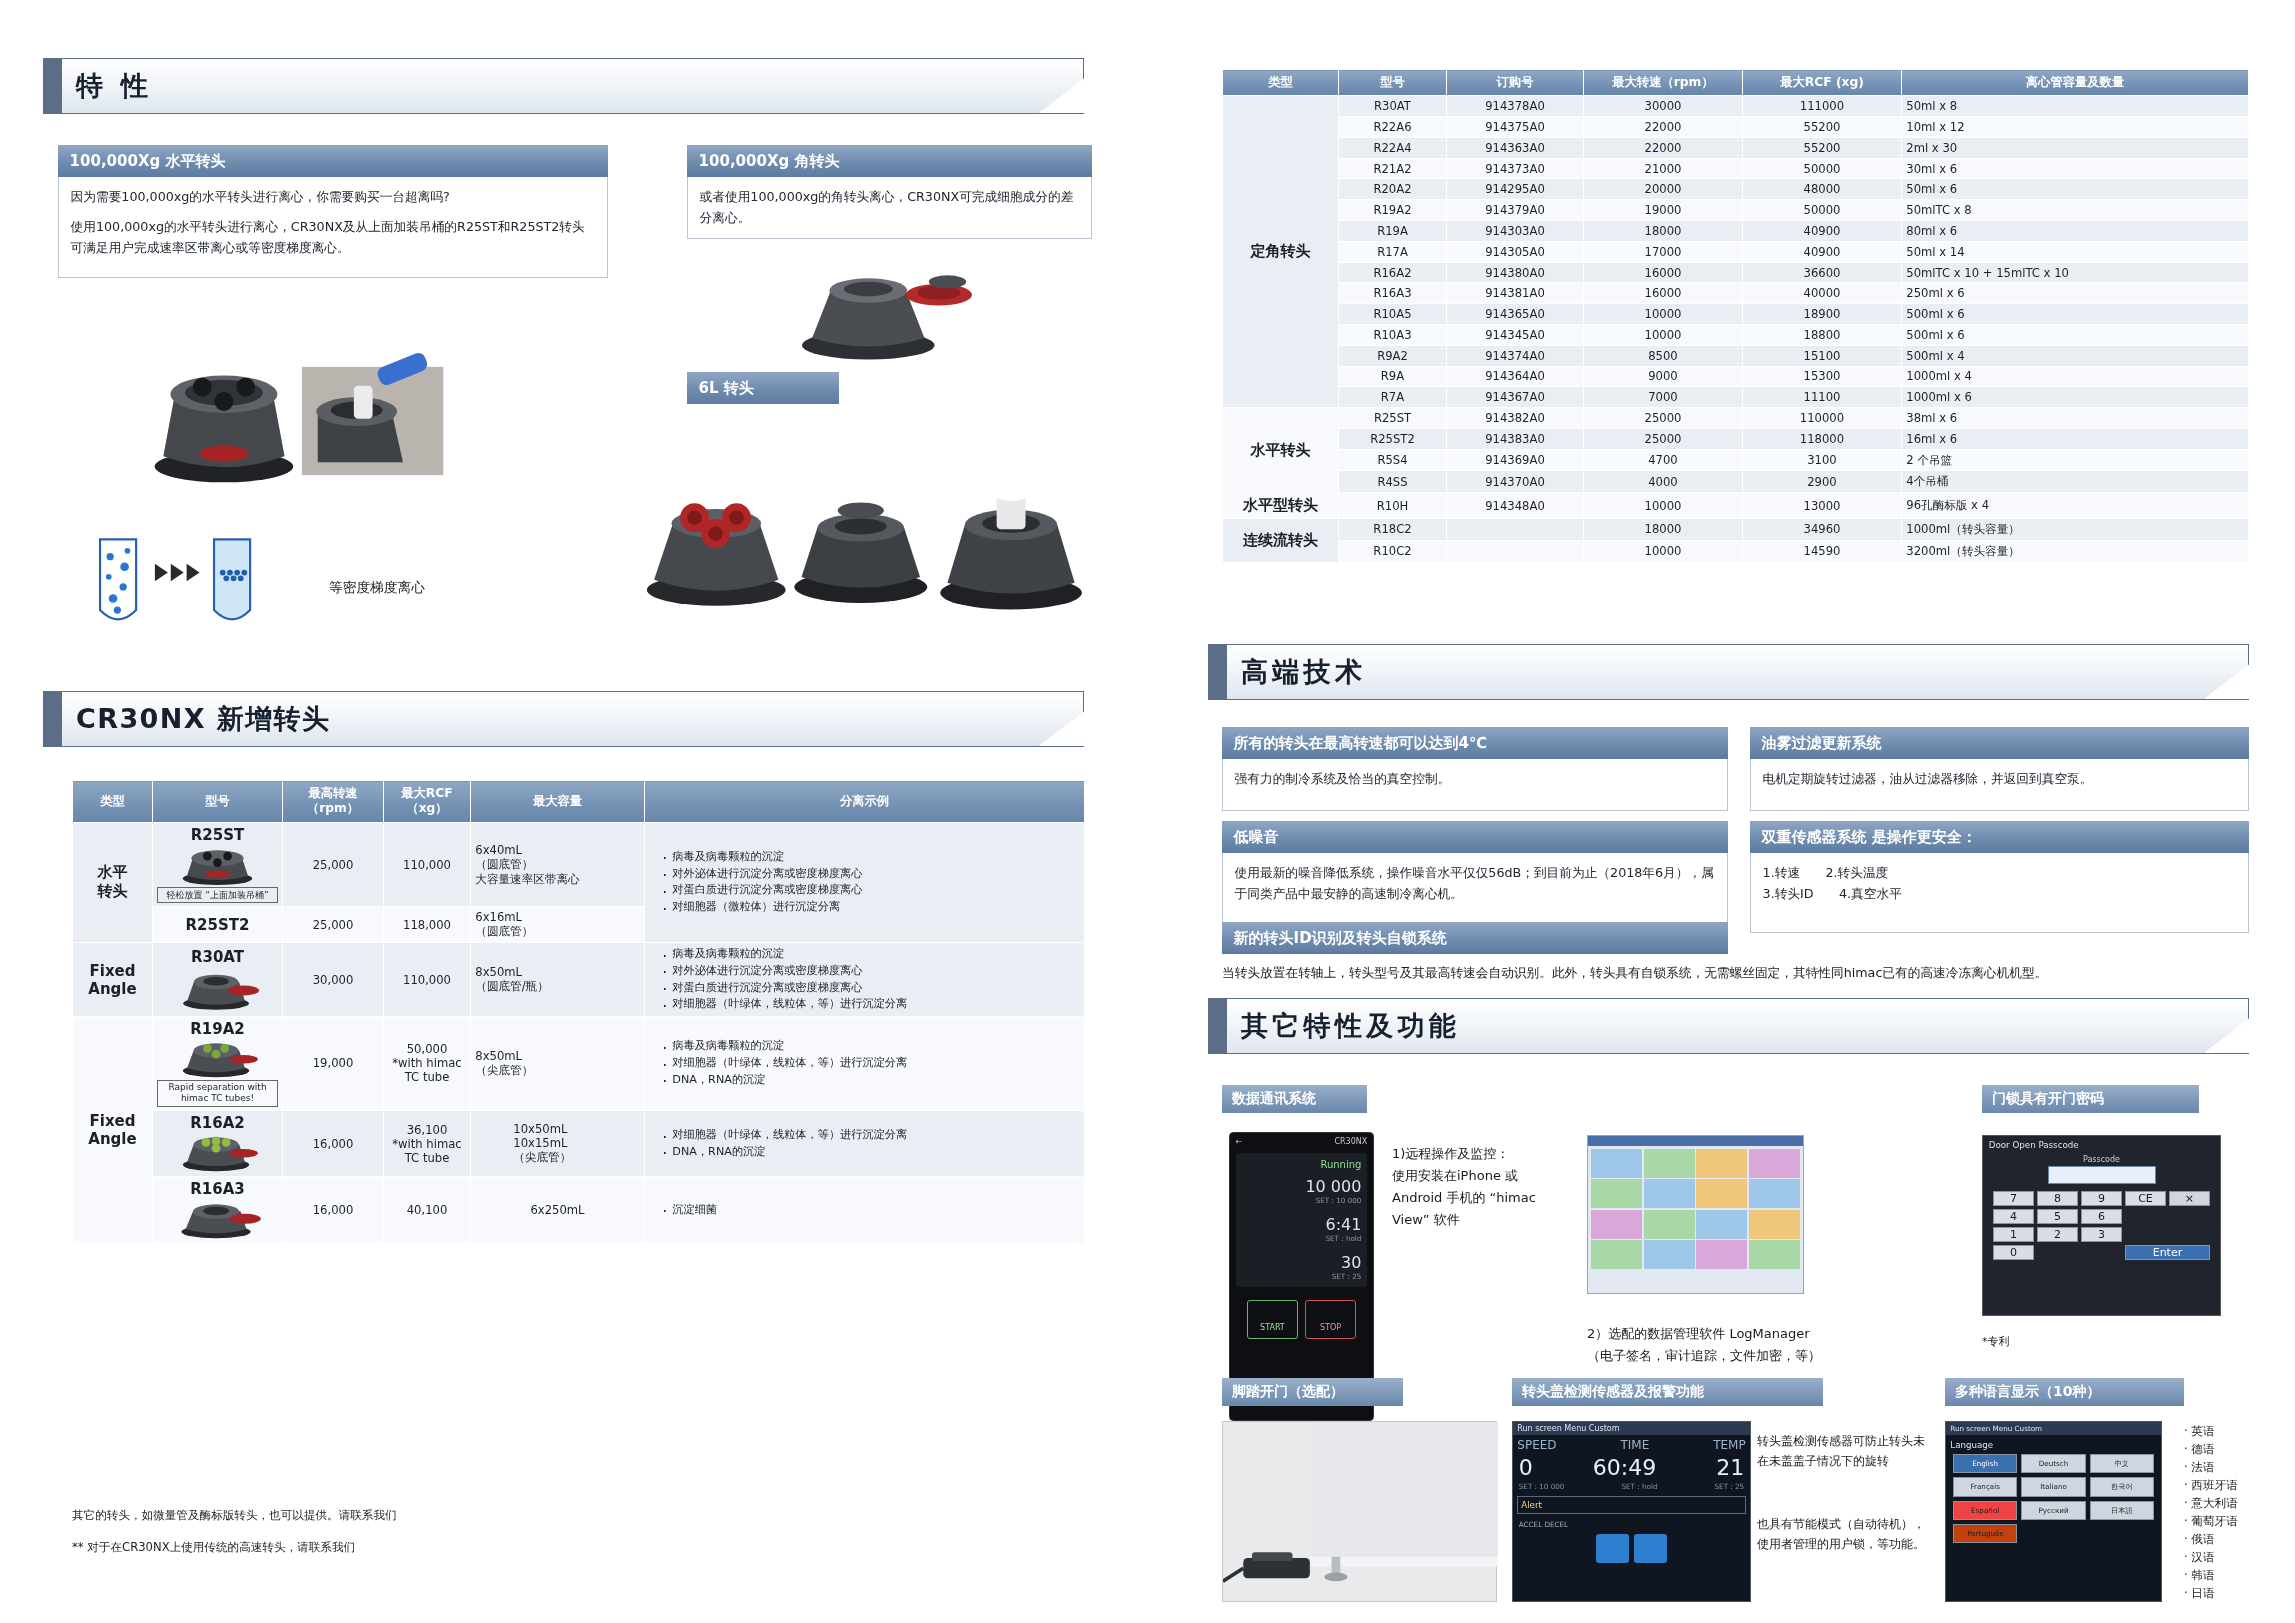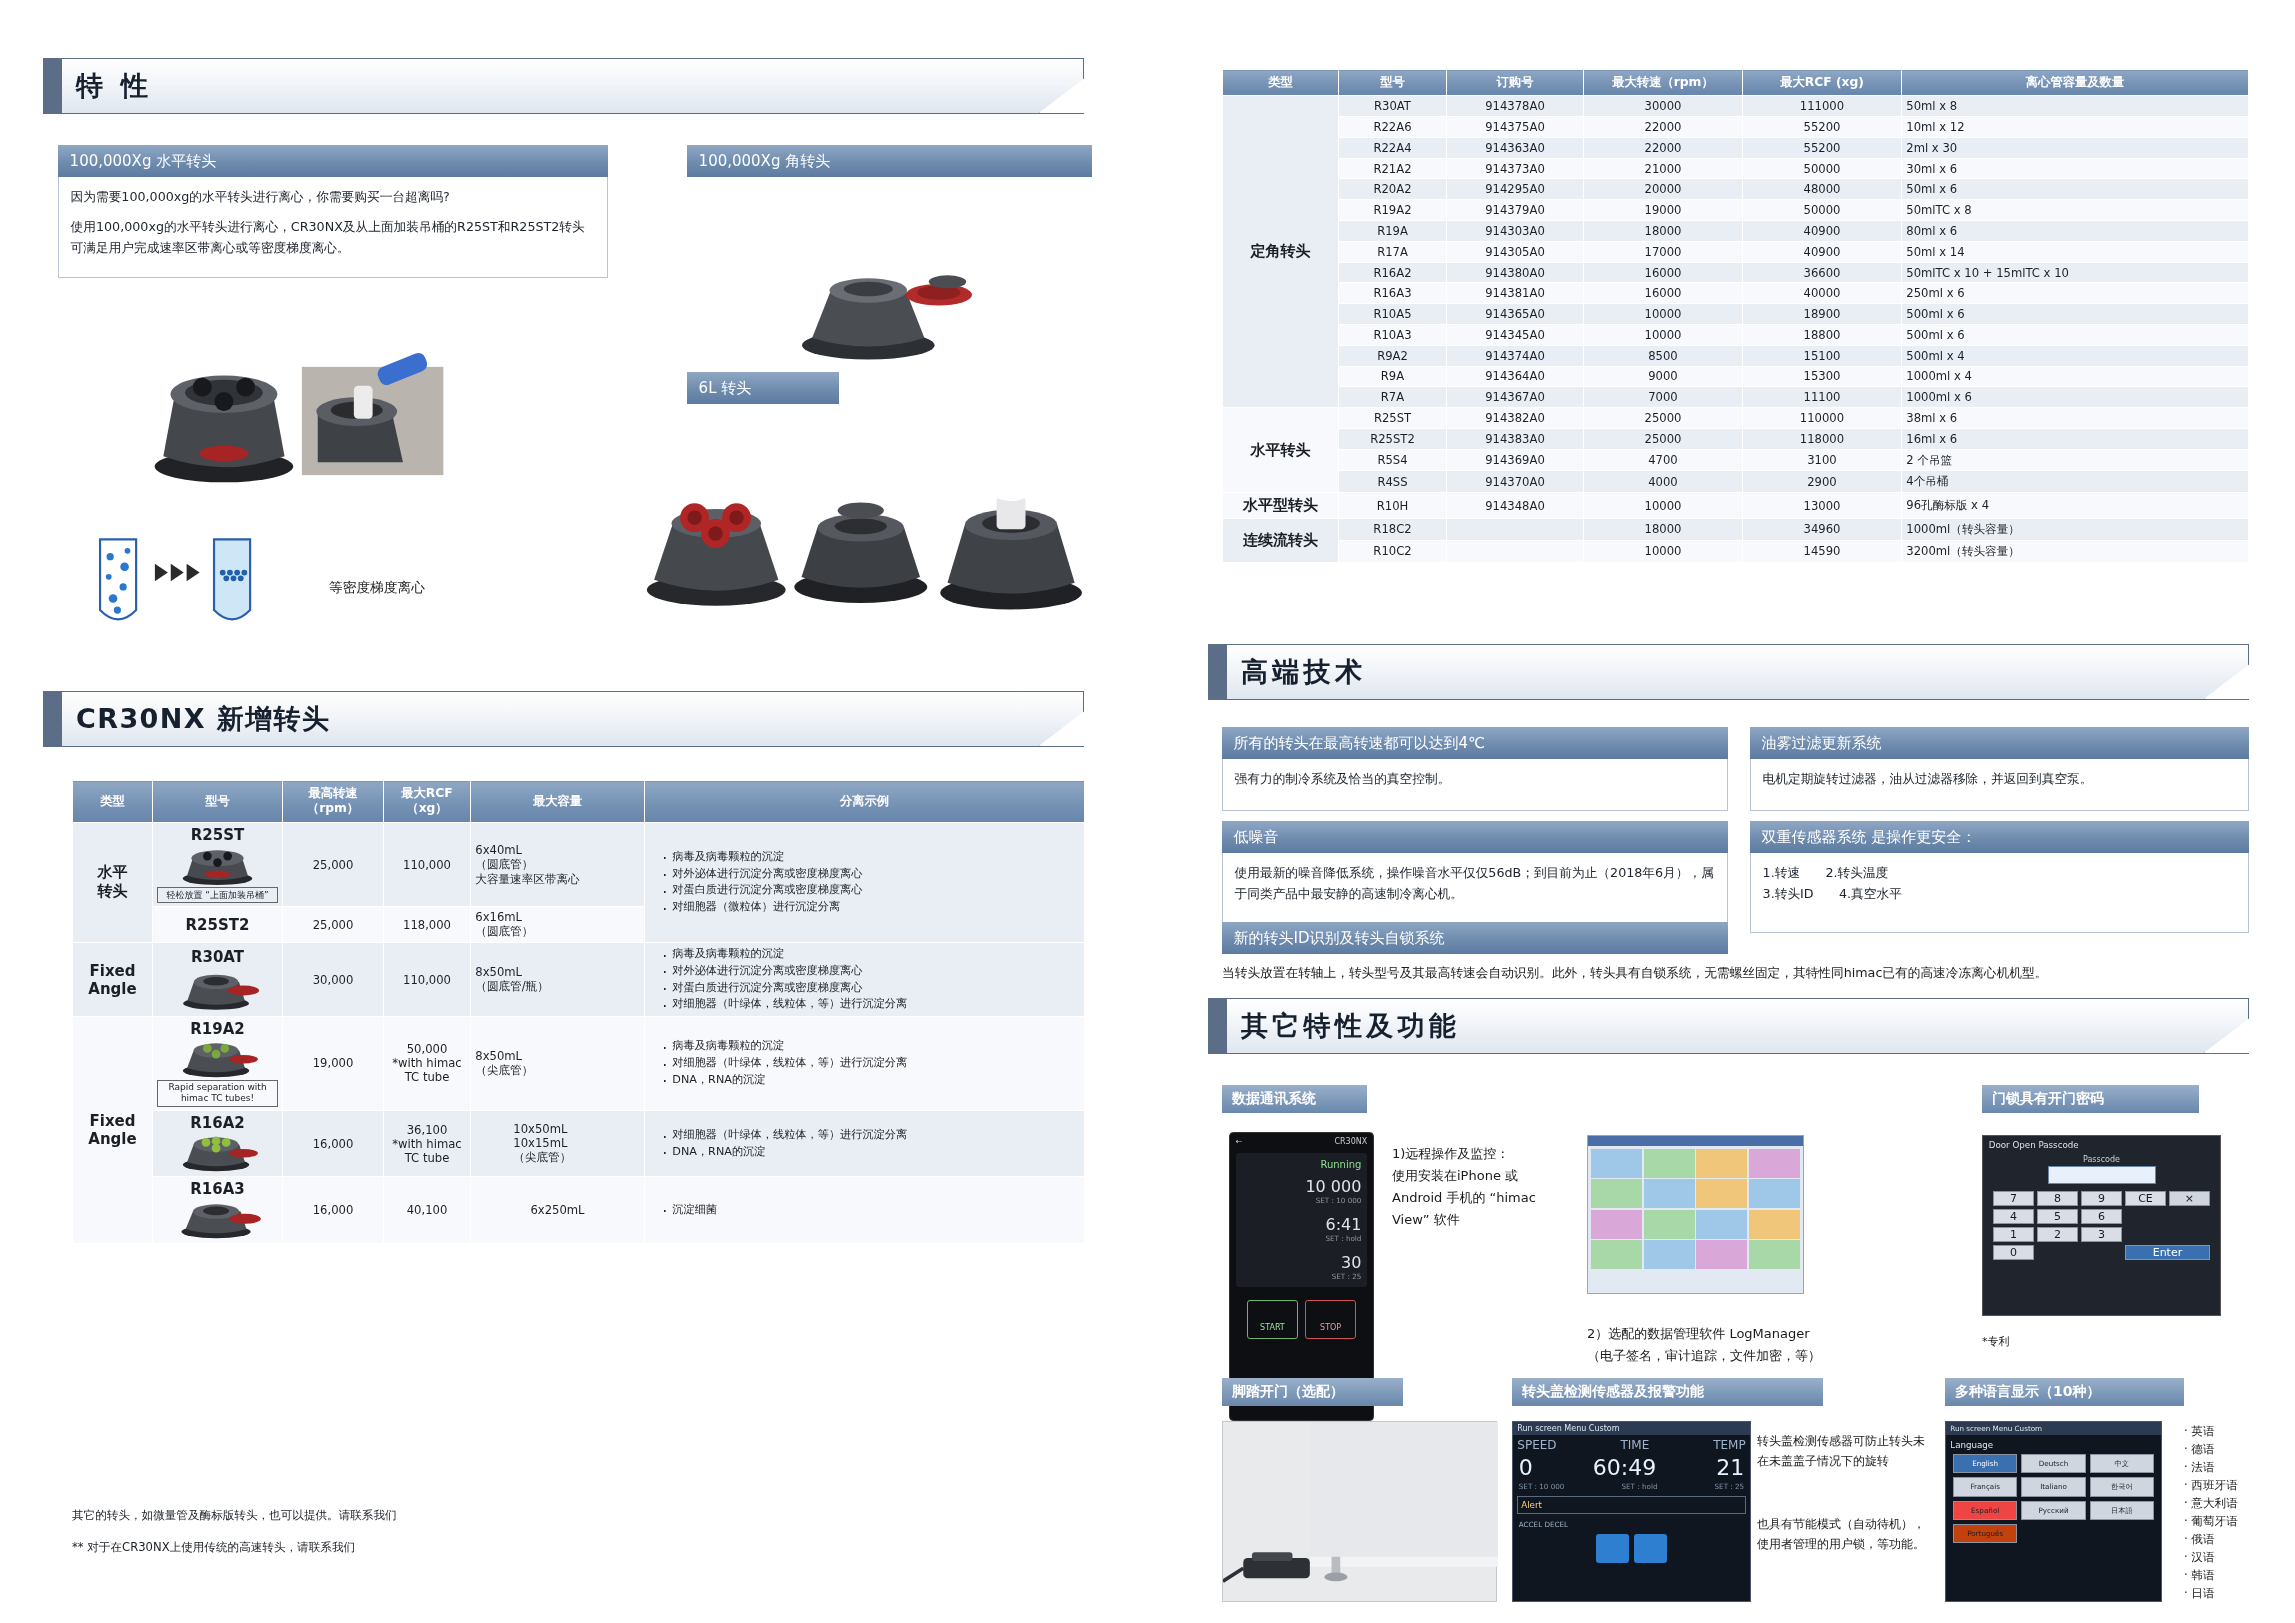--- a/index.html
+++ b/index.html
@@ -51,21 +51,21 @@
     margin:0; font-size:27px; font-weight:bold; letter-spacing:4.3px;
     color:#17202e;
     font-family:"DejaVu Sans", sans-serif;
   }
 
   
   .bluehdr {
     background:linear-gradient(to bottom,#8fa7c4 0%,#6f8cae 55%,#5d7ba1 100%);
     color:#ffffff;
     font-size:15px;
-    font-weight:normal;
+    font-weight:bold;
     padding:6.5px 11.6px;
     display:inline-block;
   }
   .bluehdr.full { display:block; }
   .boxbody {
     border:0.7px solid #b9c4d2;
     border-top:none;
     padding:10px 11.6px;
     font-size:12.7px;
     line-height:1.65;
@@ -125,20 +125,23 @@
   <div style="position:absolute; left:58px; top:145px; width:550px;">
     <div class="bluehdr full">100,000Xg 水平转头</div>
     <div class="boxbody" style="height:101px;">
       <div>因为需要100,000xg的水平转头进行离心，你需要购买一台超离吗?</div>
       <div style="margin-top:8.7px;">使用100,000xg的水平转头进行离心，CR30NX及从上面加装吊桶的R25ST和R25ST2转头可满足用户完成速率区带离心或等密度梯度离心。</div>
     </div>
   </div>
 
   <div style="position:absolute; left:687px; top:145px; width:405px;">
     <div class="bluehdr full">100,000Xg 角转头</div>
+    <div class="boxbody" style="height:62px;">
+      <div>或者使用100,000xg的角转头离心，CR30NX可完成细胞成分的差分离心。</div>
+    </div>
   </div>
 
   <div style="position:absolute; left:774px; top:253px;">
     <svg width="239" height="108" viewBox="0 0 330 150">
       <ellipse cx="130" cy="128" rx="92" ry="20" fill="#2c2f33"></ellipse>
       <path d="M52 118 L78 52 Q130 36 182 52 L208 118 Q130 142 52 118 Z" fill="#4a4d52"></path>
       <ellipse cx="130" cy="52" rx="54" ry="17" fill="#6a6e74"></ellipse>
       <ellipse cx="130" cy="50" rx="34" ry="10" fill="#3a3d42"></ellipse>
       <ellipse cx="228" cy="58" rx="46" ry="15" fill="#b32a2a"></ellipse>
       <ellipse cx="228" cy="55" rx="30" ry="10" fill="#8e2020"></ellipse>

